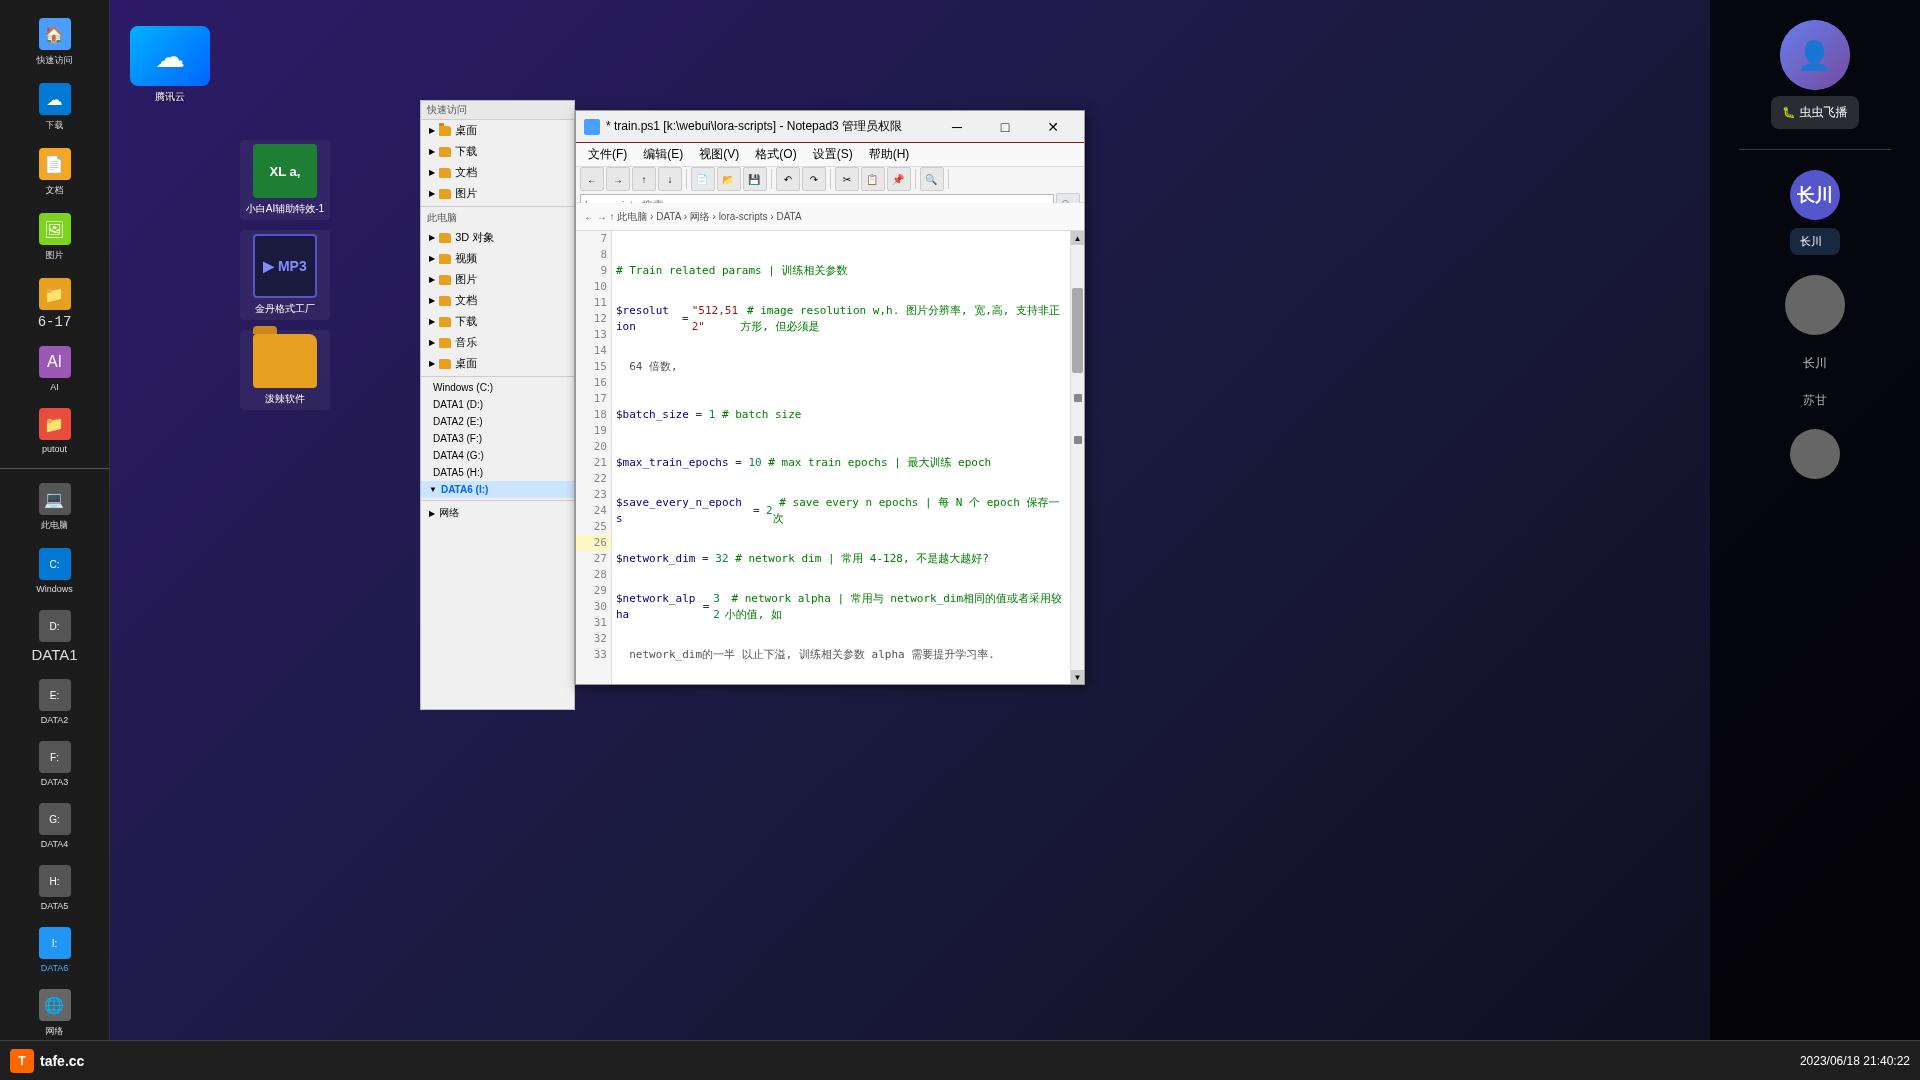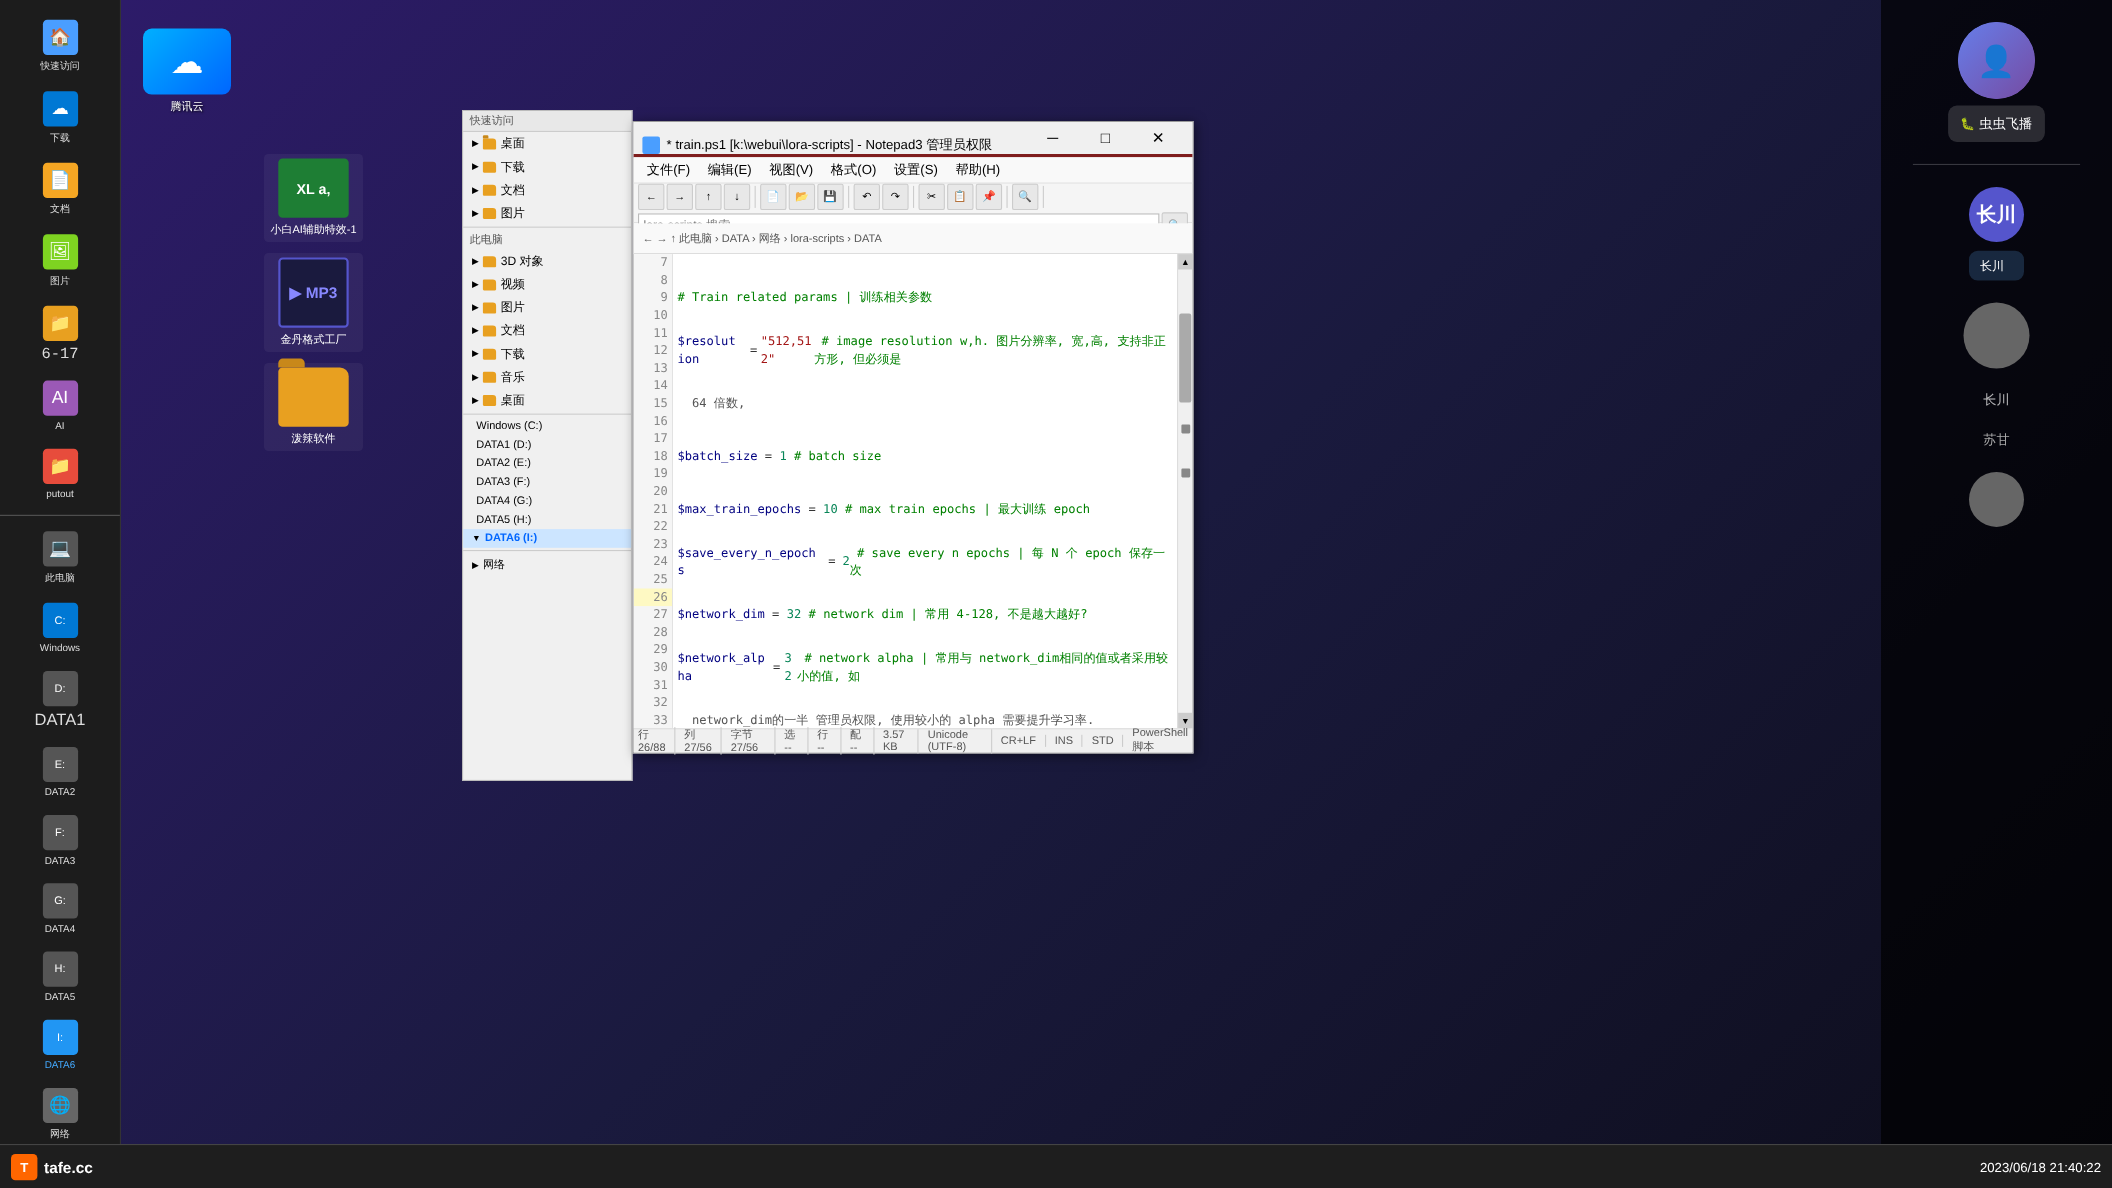--- a/index.html
+++ b/index.html
@@ -70,23 +70,23 @@
       box-shadow: 2px 2px 10px rgba(0,0,0,0.5);
       display: flex;
       flex-direction: column;
       z-index: 10;
     }
 
     .notepad-titlebar {
       background: #f0f0f0;
       height: 32px;
       display: flex;
-      align-items: flex-end;
+      align-items: center;
       padding: 0 8px;
-      border-bottom: 3px solid #7f1d1d;
+      border-bottom: 1px solid #7f1d1d;
       font-size: 12px;
       user-select: none;
     }
     .titlebar-icon {
       width: 16px; height: 16px;
       background: #4a9eff;
       margin-right: 6px;
       border-radius: 2px;
     }
     .titlebar-title { flex: 1; font-size: 12px; }
@@ -612,21 +612,21 @@
 
         <div class="code-area">
           <div class="code-line"><span class="c-comment"># Train related params | 训练相关参数</span></div>
           <div class="code-line"><span class="c-var">$resolution</span><span class="c-punct"> = </span><span class="c-string">"512,512"</span><span class="c-comment"> # image resolution w,h. 图片分辨率, 宽,高, 支持非正方形, 但必须是</span></div>
           <div class="code-line"><span style="color:#555;">  64 倍数,</span></div>
           <div class="code-line"><span class="c-var">$batch_size</span><span class="c-punct"> = </span><span class="c-number">1</span><span class="c-comment"> # batch size</span></div>
           <div class="code-line"><span class="c-var">$max_train_epochs</span><span class="c-punct"> = </span><span class="c-number">10</span><span class="c-comment"> # max train epochs | 最大训练 epoch</span></div>
           <div class="code-line"><span class="c-var">$save_every_n_epochs</span><span class="c-punct"> = </span><span class="c-number">2</span><span class="c-comment"> # save every n epochs | 每 N 个 epoch 保存一次</span></div>
           <div class="code-line"><span class="c-var">$network_dim</span><span class="c-punct"> = </span><span class="c-number">32</span><span class="c-comment"> # network dim | 常用 4-128, 不是越大越好?</span></div>
           <div class="code-line"><span class="c-var">$network_alpha</span><span class="c-punct"> = </span><span class="c-number">32</span><span class="c-comment"> # network alpha | 常用与 network_dim相同的值或者采用较小的值, 如</span></div>
-          <div class="code-line"><span style="color:#555;">  network_dim的一半 管理员权限, 使用较小的 alpha 需要提升学习率.</span></div>
+          <div class="code-line"><span style="color:#555;">  network_dim的一半 以止下溢, 训练相关参数 alpha 需要提升学习率.</span></div>
           
           
           
           
           
           
           
           
           
           
@@ -657,34 +657,20 @@
           <button style="width:14px;height:14px;background:#ccc;border:none;font-size:8px;cursor:pointer;">▲</button>
           <div style="flex:1;position:relative;width:100%;">
             <div style="position:absolute;top:10%;left:1px;right:1px;height:20%;background:#aaa;border-radius:2px;"></div>
             <div style="position:absolute;top:35%;right:2px;width:8px;height:8px;background:#888;border-radius:1px;cursor:pointer;"></div>
             <div style="position:absolute;top:45%;right:2px;width:8px;height:8px;background:#888;border-radius:1px;cursor:pointer;"></div>
           </div>
           <button style="width:14px;height:14px;background:#ccc;border:none;font-size:8px;cursor:pointer;">▼</button>
         </div>
       </div>
 
-      <div class="notepad-statusbar">
-        <span class="status-segment">行 26/88</span>
-        <span class="status-segment">列 27/56</span>
-        <span class="status-segment">字节 27/56</span>
-        <span class="status-segment">选 --</span>
-        <span class="status-segment">行 --</span>
-        <span class="status-segment">配 --</span>
-        <span class="status-segment">3.57 KB</span>
-        <span class="status-segment">Unicode (UTF-8)</span>
-        <span class="status-segment">CR+LF</span>
-        <span class="status-segment">INS</span>
-        <span class="status-segment">STD</span>
-        <span>PowerShell 脚本</span>
-      </div>
     </div>
 
     <div class="right-panel">
 
       <div style="display:flex;flex-direction:column;align-items:center;gap:6px;">
         <div class="user-avatar">
           <div style="width:70px;height:70px;border-radius:50%;background:linear-gradient(135deg,#667eea,#764ba2);display:flex;align-items:center;justify-content:center;font-size:28px;">👤</div>
         </div>
         <div class="chat-bubble">
           <span style="font-size:11px;color:#ccc;">🐛 </span>

